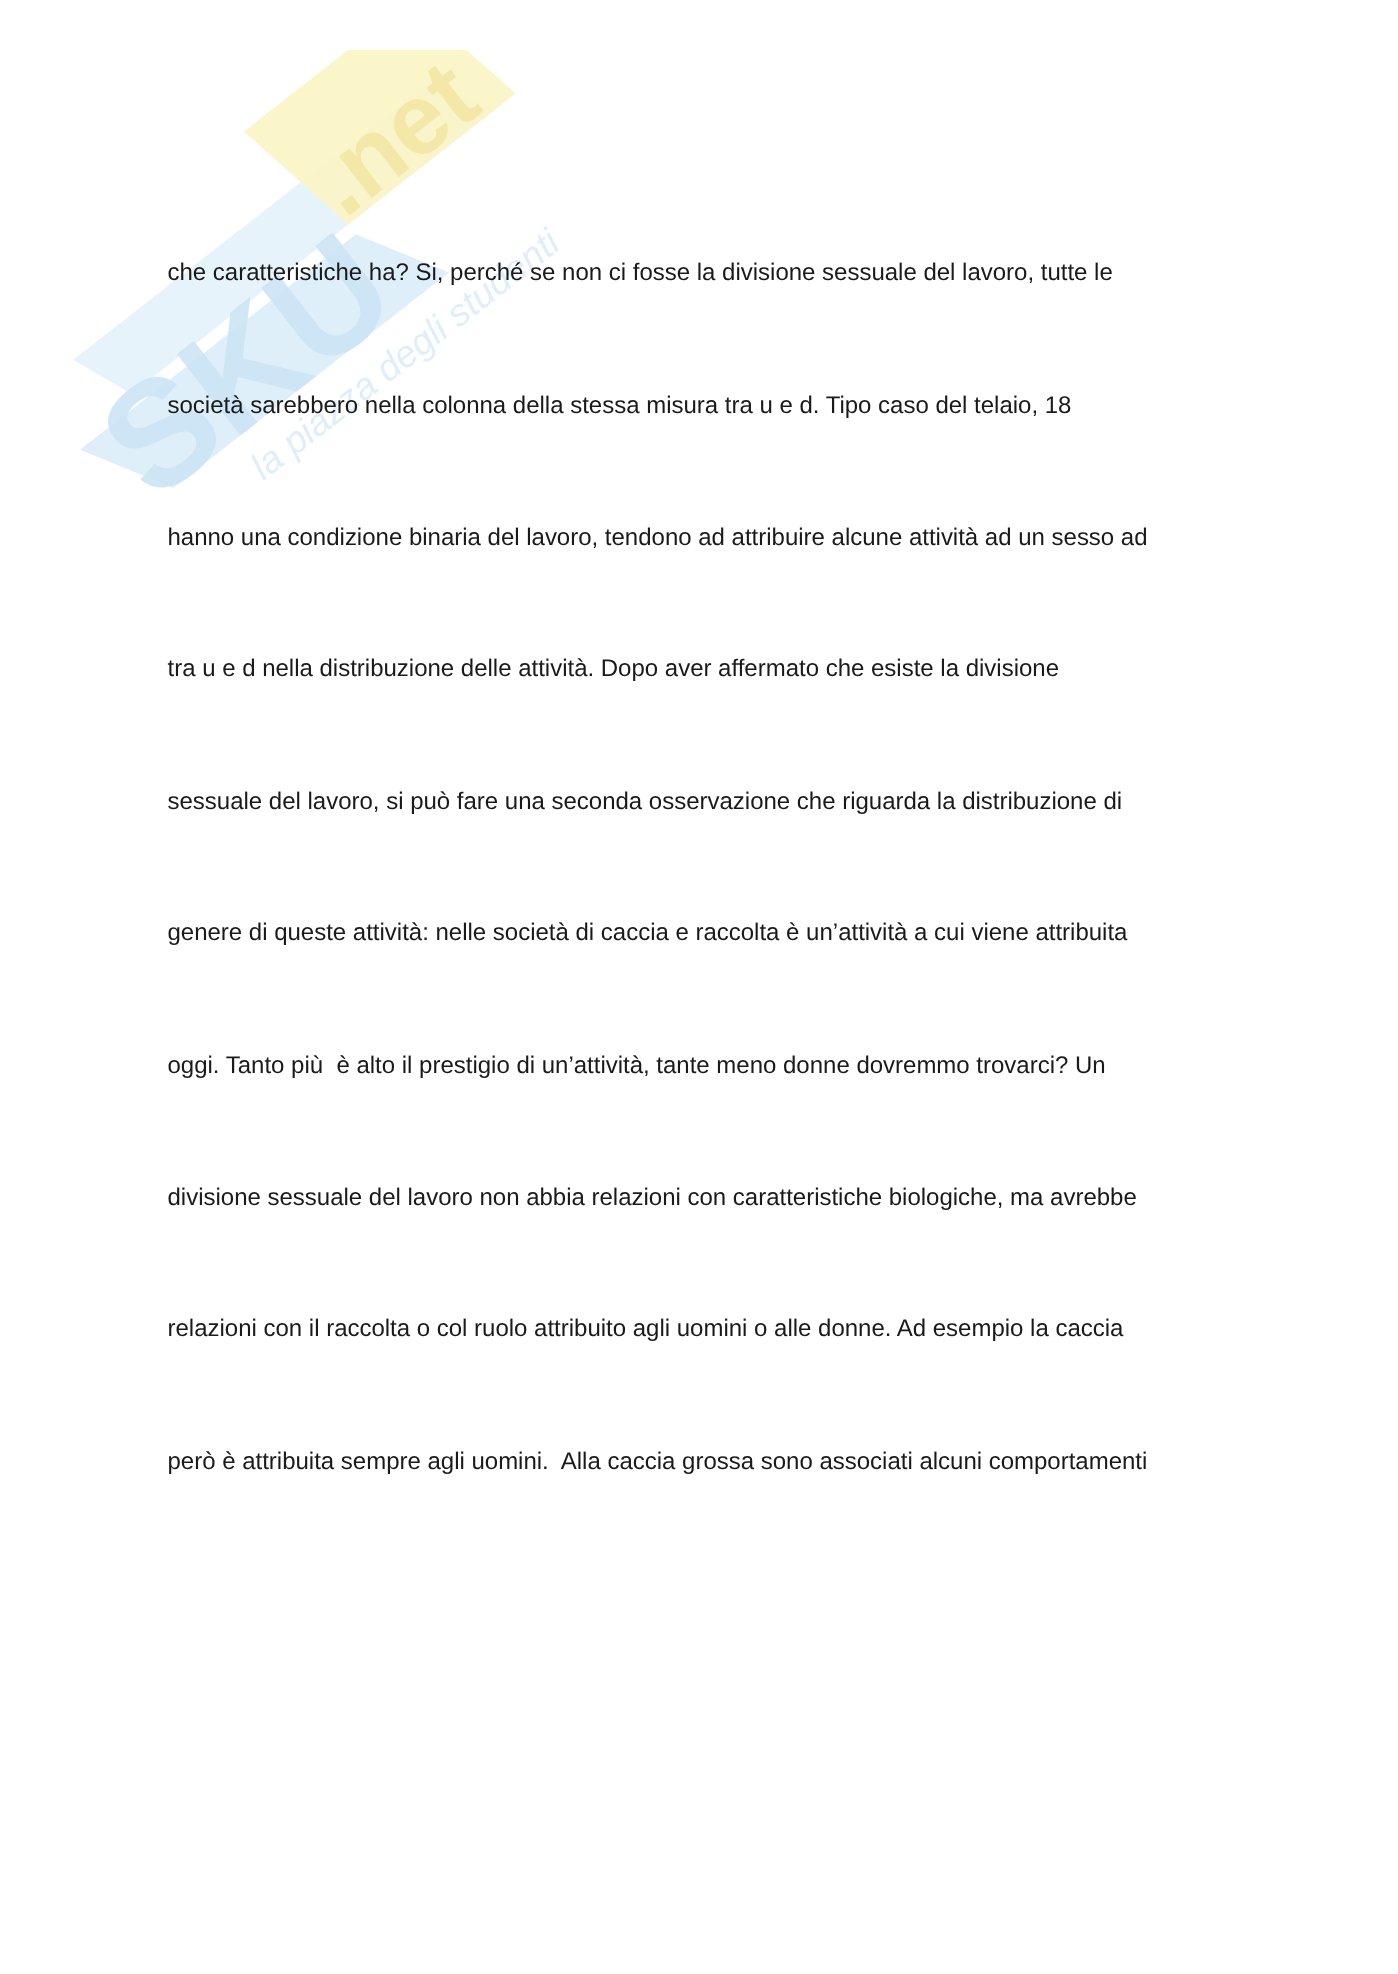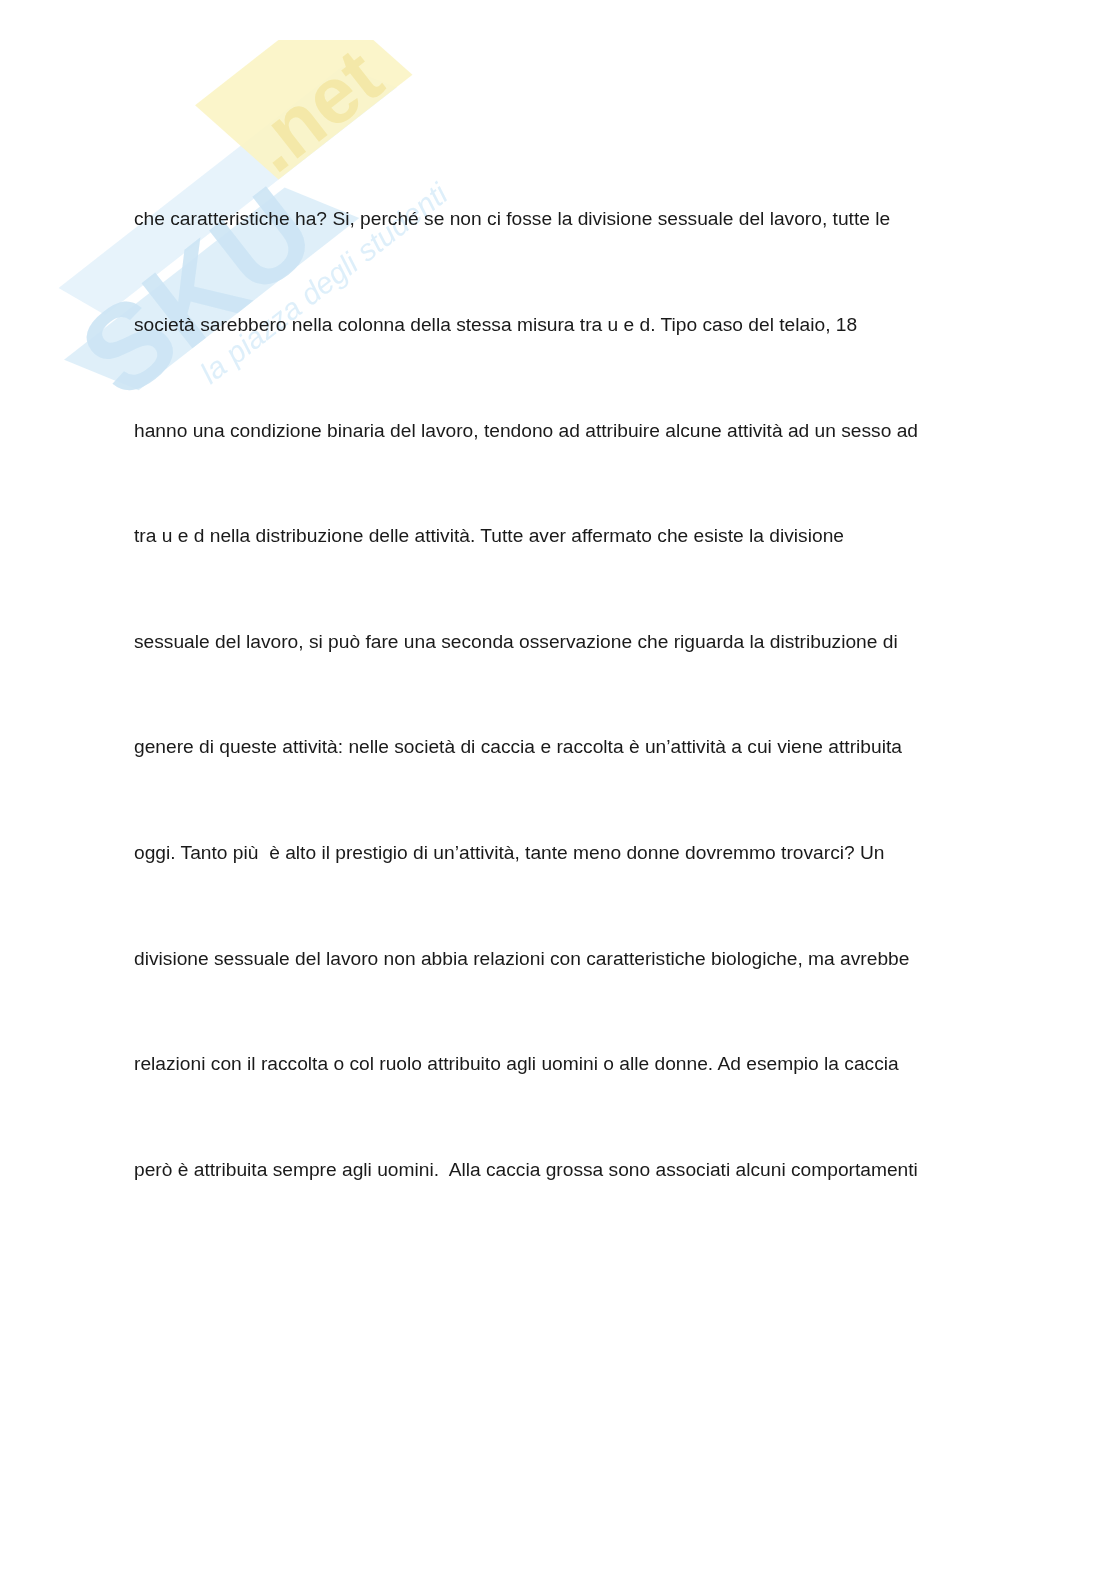--- a/index.html
+++ b/index.html
@@ -26,21 +26,21 @@
       <text x="40" y="250" font-family="Liberation Sans, sans-serif" font-size="120" font-weight="bold" fill="#cde5f5" opacity="0.9">SKU</text>
       <text x="300" y="165" font-family="Liberation Sans, sans-serif" font-size="80" font-weight="bold" fill="#f3e6a0" opacity="0.8">.net</text>
       <text x="120" y="290" font-family="Liberation Sans, sans-serif" font-size="30" font-style="italic" fill="#dbeefa" opacity="0.9">la piazza degli studenti</text>
     </g>
   </svg>
 
   <div class="text-body">
     <span class="line">che caratteristiche ha? Si, perché se non ci fosse la divisione sessuale del lavoro, tutte le</span>
     <span class="line">società sarebbero nella colonna della stessa misura tra u e d. Tipo caso del telaio, 18</span>
     <span class="line">hanno una condizione binaria del lavoro, tendono ad attribuire alcune attività ad un sesso ad</span>
-    <span class="line">tra u e d nella distribuzione delle attività. Tutte aver affermato che esiste la divisione</span>
+    <span class="line">tra u e d nella distribuzione delle attività. Dopo aver affermato che esiste la divisione</span>
     <span class="line">sessuale del lavoro, si può fare una seconda osservazione che riguarda la distribuzione di</span>
     <span class="line">genere di queste attività: nelle società di caccia e raccolta è un’attività a cui viene attribuita</span>
     <span class="line">oggi. Tanto più  è alto il prestigio di un’attività, tante meno donne dovremmo trovarci? Un</span>
     <span class="line">divisione sessuale del lavoro non abbia relazioni con caratteristiche biologiche, ma avrebbe</span>
     <span class="line">relazioni con il raccolta o col ruolo attribuito agli uomini o alle donne. Ad esempio la caccia</span>
     <span class="line">però è attribuita sempre agli uomini.  Alla caccia grossa sono associati alcuni comportamenti</span>
     
     
     
     

